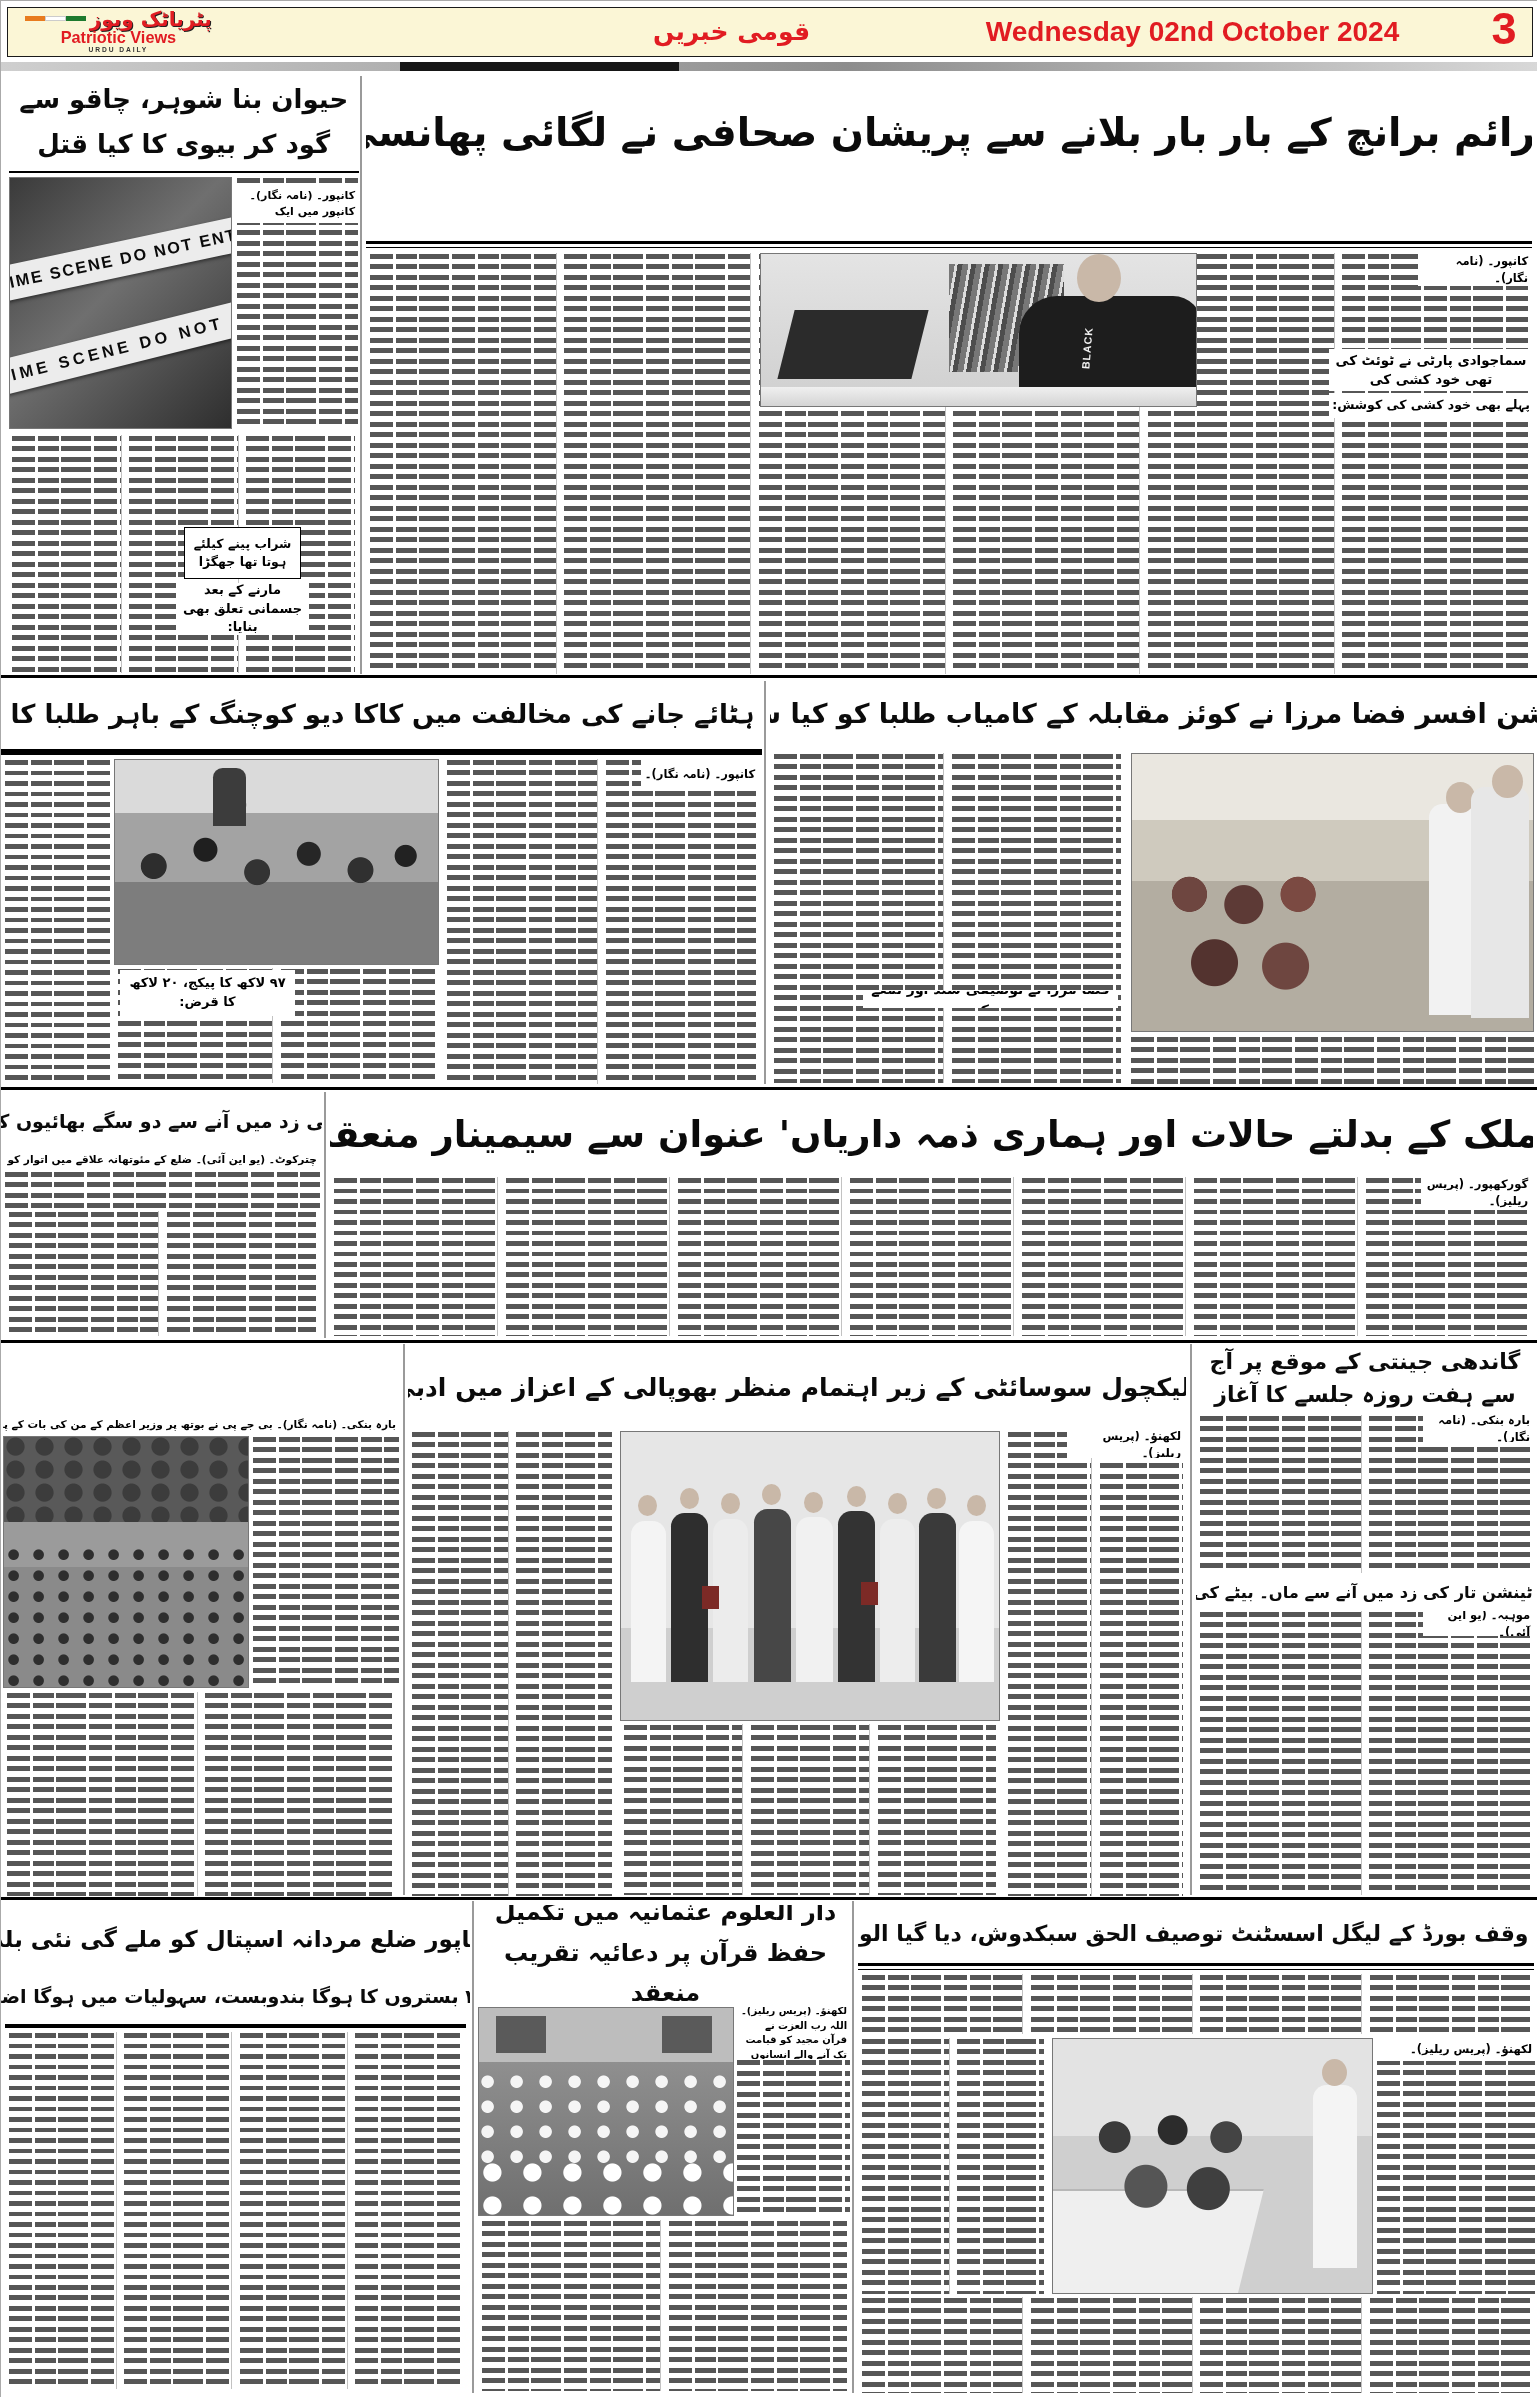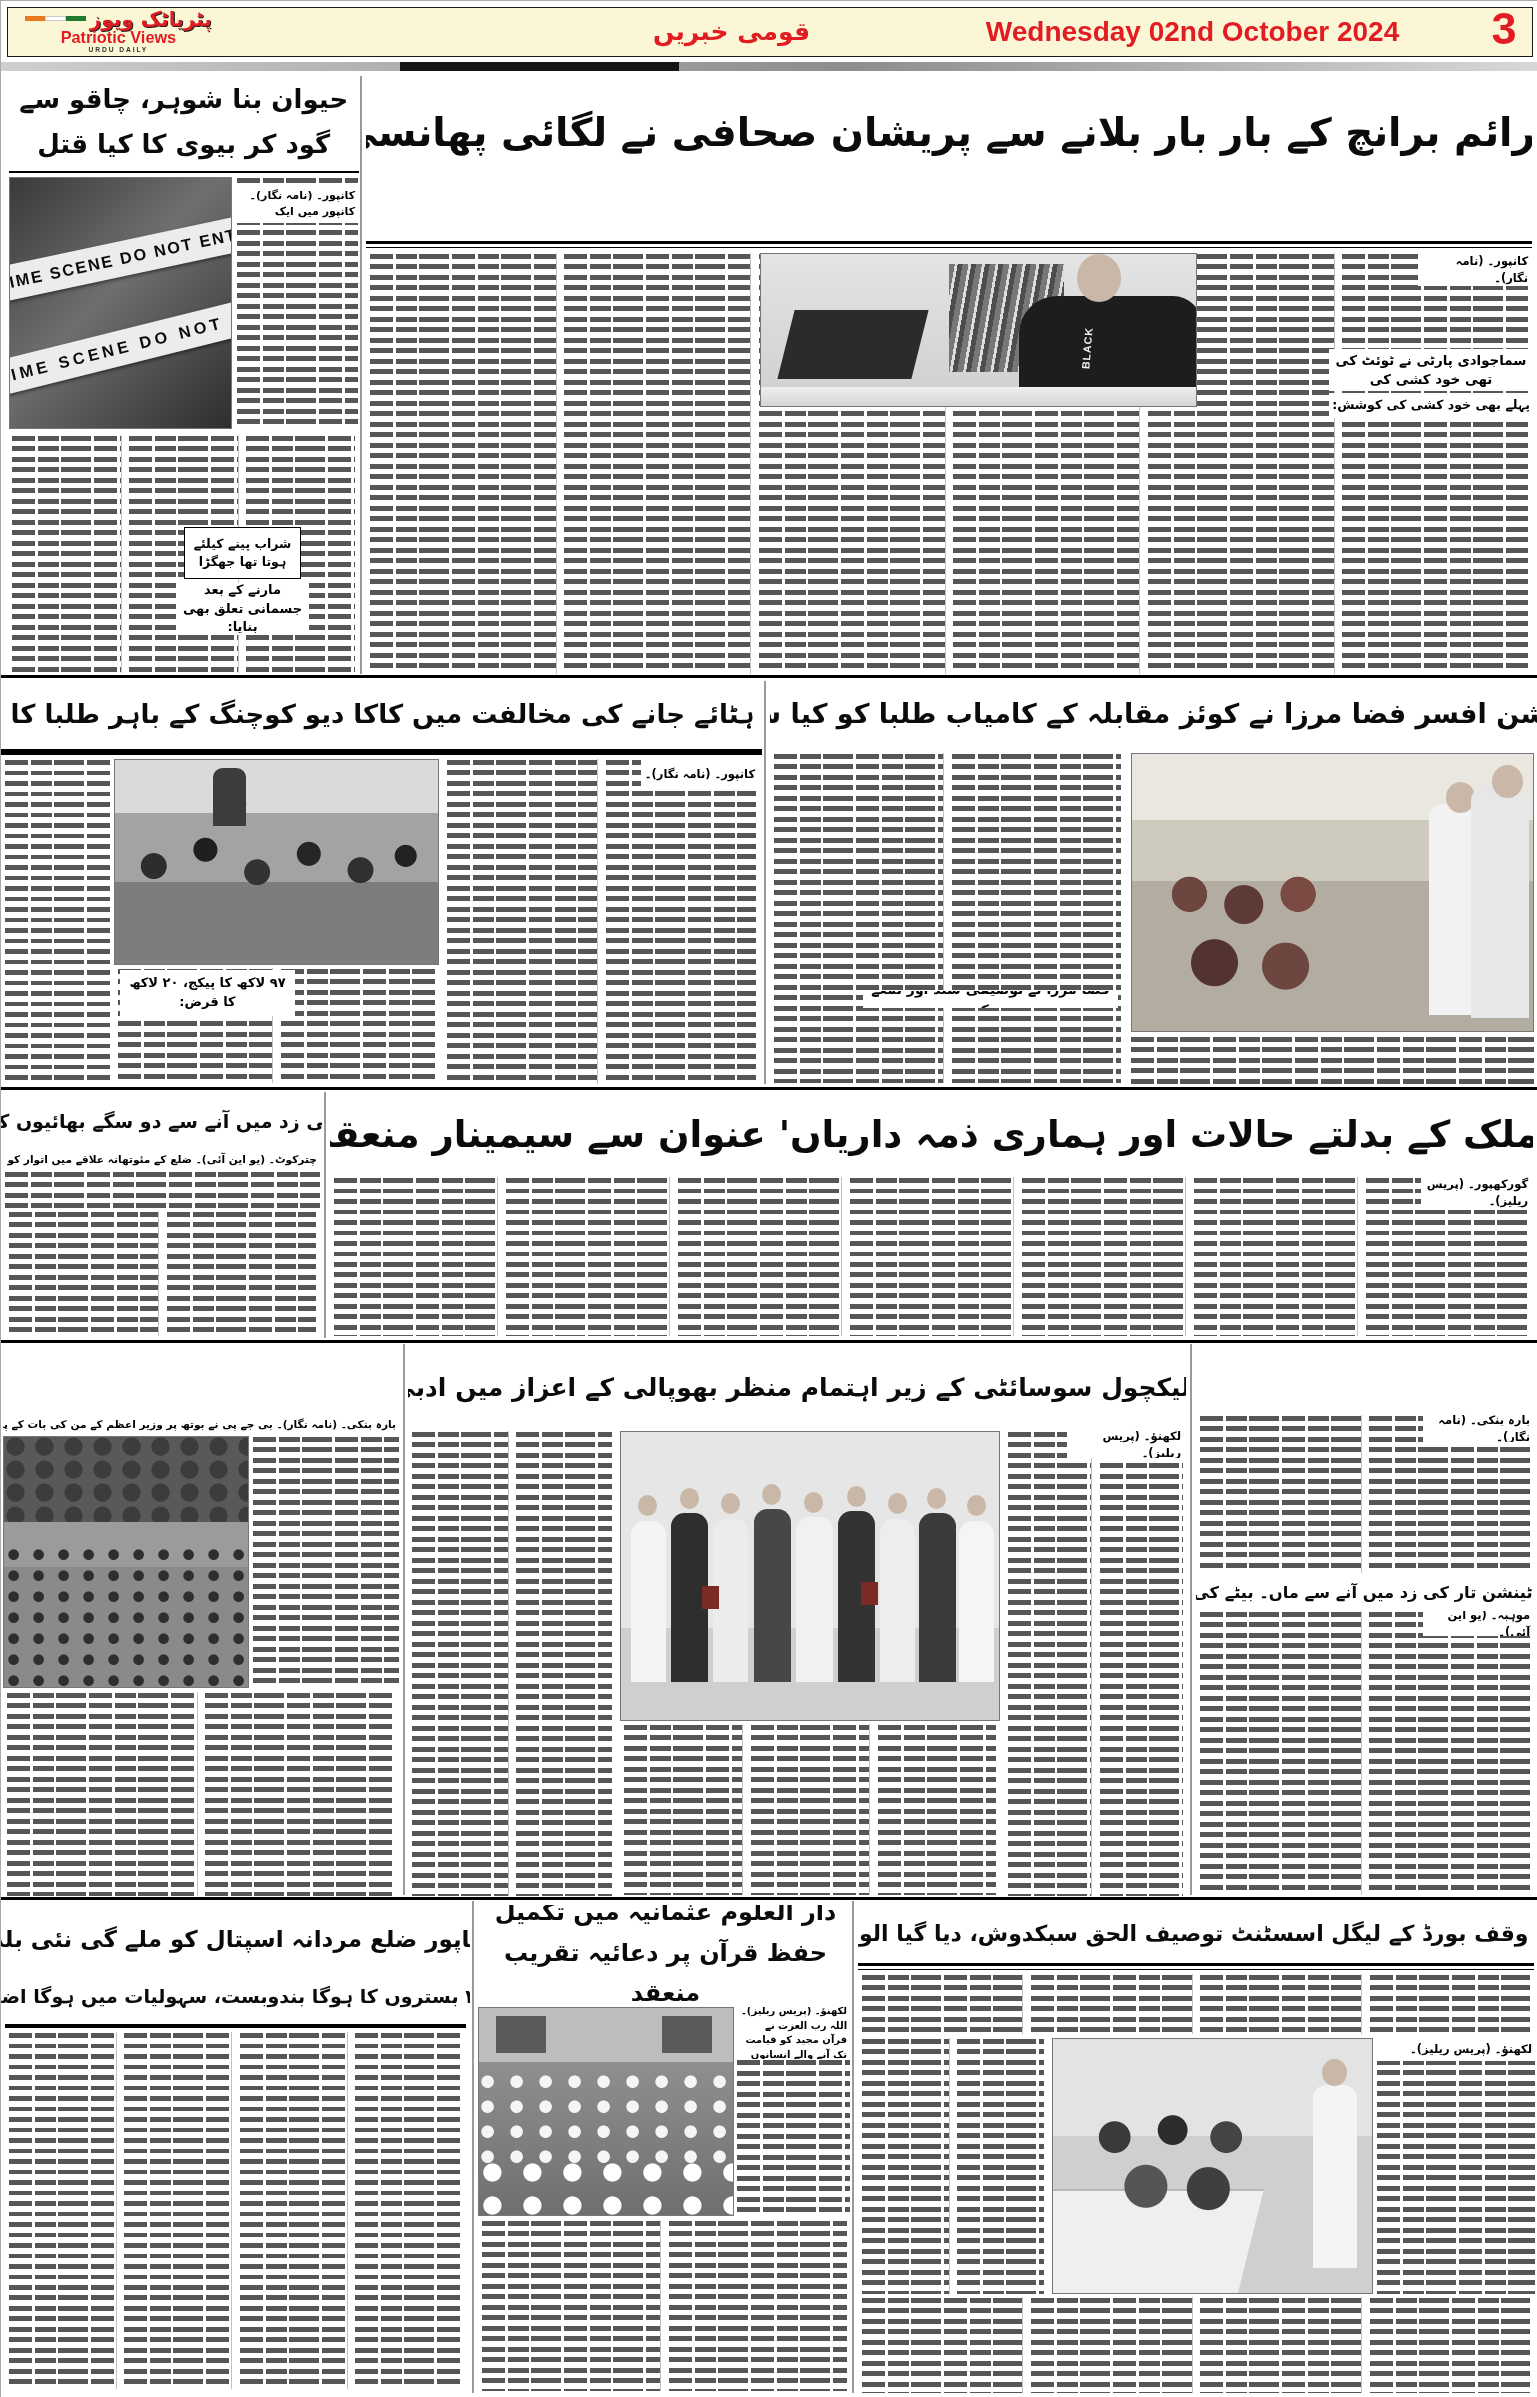--- a/index.html
+++ b/index.html
@@ -248,20 +248,21 @@
   </div>
   <div class="snip dl" style="left:1066px;top:1430px;width:117px;height:27px;font-size:11.5px;">لکھنؤ۔ (پریس ریلیز)۔</div>
   <div class="abs cols" style="left:619px;top:1723px;width:380px;height:171px;">
     <div class="tx"></div>
       <div class="tx"></div>
       <div class="tx"></div>
   </div>
 
   <div class="abs vr" style="left:1189px;top:1343px;width:1.9px;height:551px;"></div>
 
+  <div class="abs hl" style="left:1195px;top:1343px;width:338px;height:67px;font-size:22px;line-height:1.5;">گاندھی جینتی کے موقع پر آج سے ہفت روزہ جلسے کا آغاز</div>
   <div class="abs cols" style="left:1195px;top:1414px;width:338px;height:158px;">
     <div class="tx"></div>
       <div class="tx"></div>
   </div>
   <div class="snip dl" style="left:1422px;top:1414px;width:110px;height:27px;font-size:11.5px;">بارہ بنکی۔ (نامہ نگار)۔</div>
 
   <div class="abs hl nw" style="left:1195px;top:1576px;width:338px;height:31px;font-size:16.3px;">بجلی ٹینشن تار کی زد میں آنے سے ماں۔ بیٹے کی موت</div>
   <div class="abs cols" style="left:1195px;top:1610px;width:338px;height:284px;">
     <div class="tx"></div>
       <div class="tx"></div>

